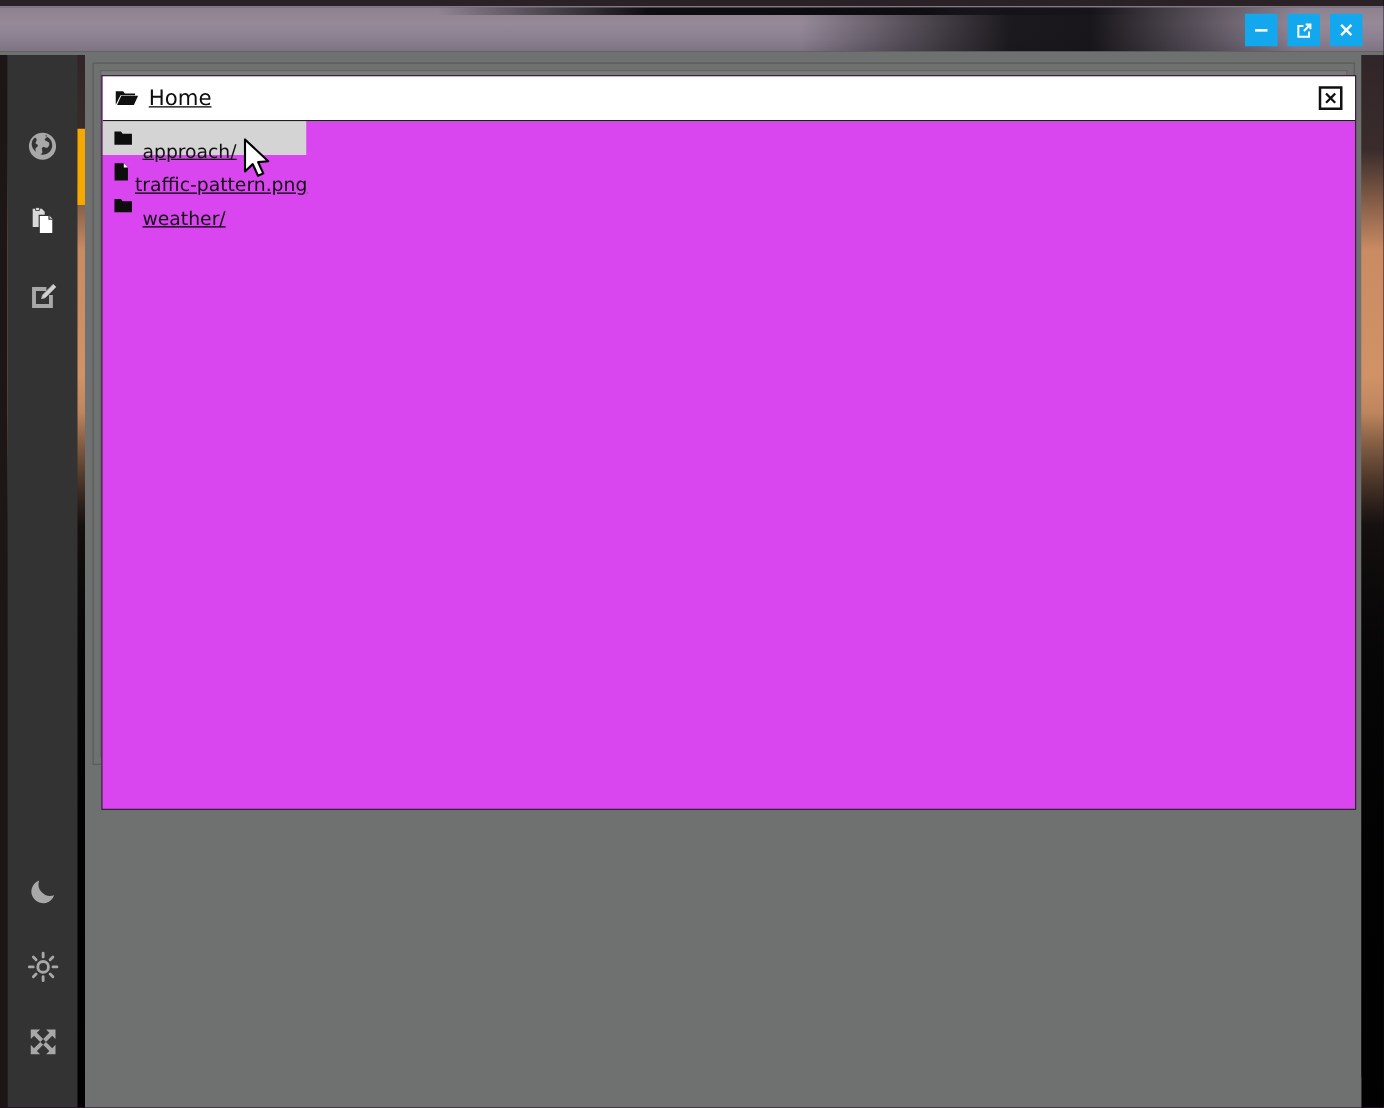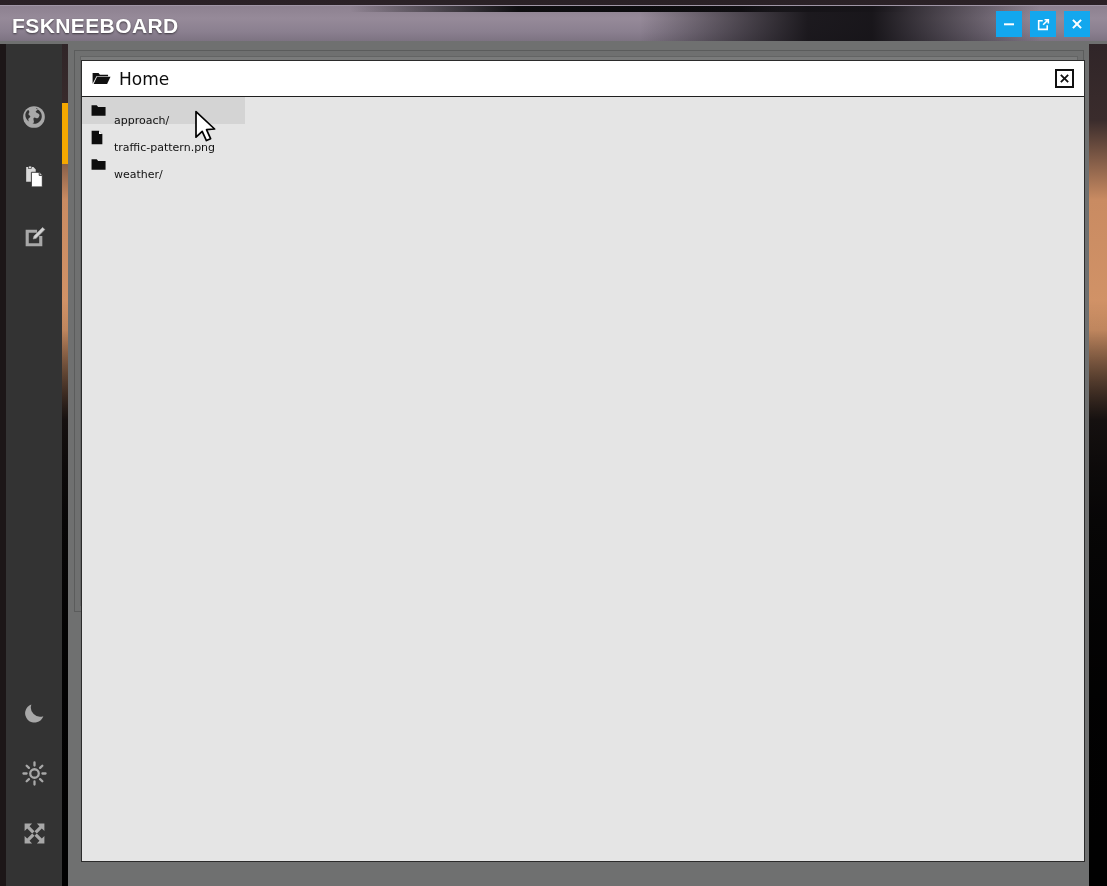--- a/index.html
+++ b/index.html
@@ -170,25 +170,26 @@
     border: 1px solid #636464;
     box-sizing: border-box;
   }
 
   
   .dialog {
     position: absolute;
     left: 81px;
     top: 60px;
     width: 1004px;
-    height: 802px;
-    background: #e5e5e5;
+    height: 588px;
+    background: #d946ef;
     border: 1px solid #2b2b2b;
     box-sizing: border-box;
     overflow: hidden;
+    text-decoration: underline;
   }
   .dialog-header {
     position: relative;
     height: 36px;
     border-bottom: 1px solid #1f1f1f;
     background: #ffffff;
     display: flex;
     align-items: center;
     padding-left: 10px;
     box-sizing: border-box;
@@ -238,21 +239,21 @@
     width: 163px;
   }
   .file-row .row-icon {
     width: 18px;
     display: flex;
     align-items: center;
     justify-content: flex-start;
     margin-right: 5px;
   }
   .file-row .row-label {
-    font-size: 11px;
+    font-size: 15px;
     color: #111111;
     font-family: "DejaVu Sans", sans-serif;
     white-space: nowrap;
     margin-top: 20px;
   }
 
   
   .cursor {
     position: absolute;
     left: 194px;
@@ -274,21 +275,20 @@
 <body>
 
 <div id="app">
 
   <div class="bg-photo"></div>
   <div class="bg-photo-dark-overlay"></div>
 
   <div class="titlebar">
     <div class="title-top-notch"></div>
     <div class="titlebar-darkwash"></div>
-    <div class="title-text">FSKNEEBOARD</div>
 
     <div class="win-buttons">
       <div class="win-btn">
         <svg width="14" height="14" viewBox="0 0 14 14">
           <rect x="2" y="6.3" width="10" height="2" fill="#ffffff"></rect>
         </svg>
       </div>
       <div class="win-btn">
         <svg width="15" height="15" viewBox="0 0 16 16">
           <path d="M2 3.2h5.2v1.7H3.7v7.4h7.4V8.8h1.7v5.2H2z" fill="#ffffff"></path>

